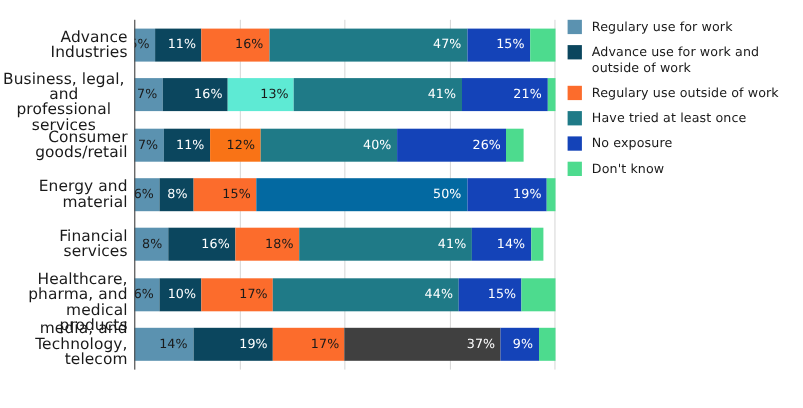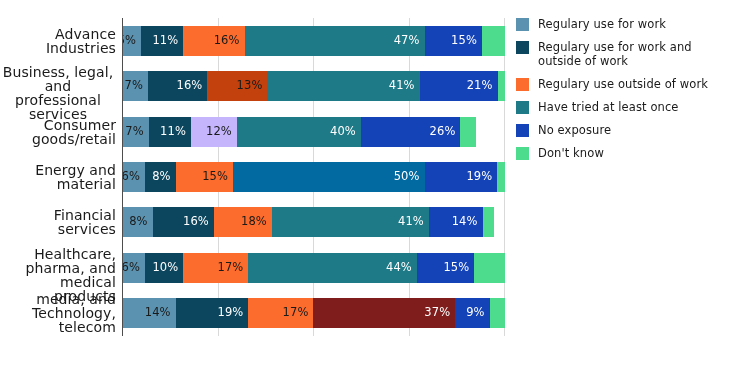--- a/index.html
+++ b/index.html
@@ -192,41 +192,41 @@
             <span class="seg-label"></span>
           </div>
         </div>
         <div class="bar-row" style="top: 53px;">
           <div class="bar-seg lbl-dark" style="background: rgb(91, 146, 176); width: 26.81px;">
             <span class="seg-label">7%</span>
           </div>
           <div class="bar-seg lbl-light" style="background: rgb(11, 70, 94); width: 61.28px;">
             <span class="seg-label">16%</span>
           </div>
-          <div class="bar-seg lbl-dark" style="background: #c2410c; width: 62px;">
+          <div class="bar-seg lbl-dark" style="background: #5eead4; width: 62px;">
             <span class="seg-label">13%</span>
           </div>
           <div class="bar-seg lbl-light" style="background: rgb(31, 122, 135); width: 157.03px;">
             <span class="seg-label">41%</span>
           </div>
           <div class="bar-seg lbl-light" style="background: rgb(20, 67, 184); width: 80.43px;">
             <span class="seg-label">21%</span>
           </div>
           <div class="bar-seg lbl-dark" style="background: rgb(77, 219, 142); width: 7.66px;">
             <span class="seg-label"></span>
           </div>
         </div>
         <div class="bar-row" style="top: 99px;">
           <div class="bar-seg lbl-dark" style="background: rgb(91, 146, 176); width: 26.81px;">
             <span class="seg-label">7%</span>
           </div>
           <div class="bar-seg lbl-light" style="background: rgb(11, 70, 94); width: 42.13px;">
             <span class="seg-label">11%</span>
           </div>
-          <div class="bar-seg lbl-dark" style="background: #c4b5fd; width: 45.96px;">
+          <div class="bar-seg lbl-dark" style="background: #f97316; width: 45.96px;">
             <span class="seg-label">12%</span>
           </div>
           <div class="bar-seg lbl-light" style="background: rgb(31, 122, 135); width: 124px;">
             <span class="seg-label">40%</span>
           </div>
           <div class="bar-seg lbl-light" style="background: rgb(20, 67, 184); width: 99.58px;">
             <span class="seg-label">26%</span>
           </div>
           <div class="bar-seg lbl-dark" style="background: rgb(77, 219, 142); width: 15.32px;">
             <span class="seg-label"></span>
@@ -295,42 +295,42 @@
         <div class="bar-row" style="top: 280px;">
           <div class="bar-seg lbl-dark" style="background: rgb(91, 146, 176); width: 53.62px;">
             <span class="seg-label">14%</span>
           </div>
           <div class="bar-seg lbl-light" style="background: rgb(11, 70, 94); width: 72.77px;">
             <span class="seg-label">19%</span>
           </div>
           <div class="bar-seg lbl-dark" style="background: rgb(252, 108, 44); width: 65.11px;">
             <span class="seg-label">17%</span>
           </div>
-          <div class="bar-seg lbl-light" style="background: #7f1d1d; width: 141.71px; padding-left: 24px;">
+          <div class="bar-seg lbl-light" style="background: #404040; width: 141.71px; padding-left: 24px;">
             <span class="seg-label">37%</span>
           </div>
           <div class="bar-seg lbl-light" style="background: rgb(20, 67, 184); width: 34.47px;">
             <span class="seg-label">9%</span>
           </div>
           <div class="bar-seg lbl-dark" style="background: rgb(77, 219, 142); width: 15.32px;">
             <span class="seg-label"></span>
           </div>
         </div>
       </div>
     <div class="axis-line"></div>
   </div>
 
   <div id="legend">
       <div class="legend-item">
         <span class="legend-swatch" style="background: rgb(91, 146, 176);"></span>
         <span class="legend-text">Regulary use for work</span>
       </div>
       <div class="legend-item">
         <span class="legend-swatch" style="background: rgb(11, 70, 94);"></span>
-        <span class="legend-text">Regulary use for work and outside of work</span>
+        <span class="legend-text">Advance use for work and outside of work</span>
       </div>
       <div class="legend-item">
         <span class="legend-swatch" style="background: rgb(252, 108, 44);"></span>
         <span class="legend-text">Regulary use outside of work</span>
       </div>
       <div class="legend-item">
         <span class="legend-swatch" style="background: rgb(31, 122, 135);"></span>
         <span class="legend-text">Have tried at least once</span>
       </div>
       <div class="legend-item">

